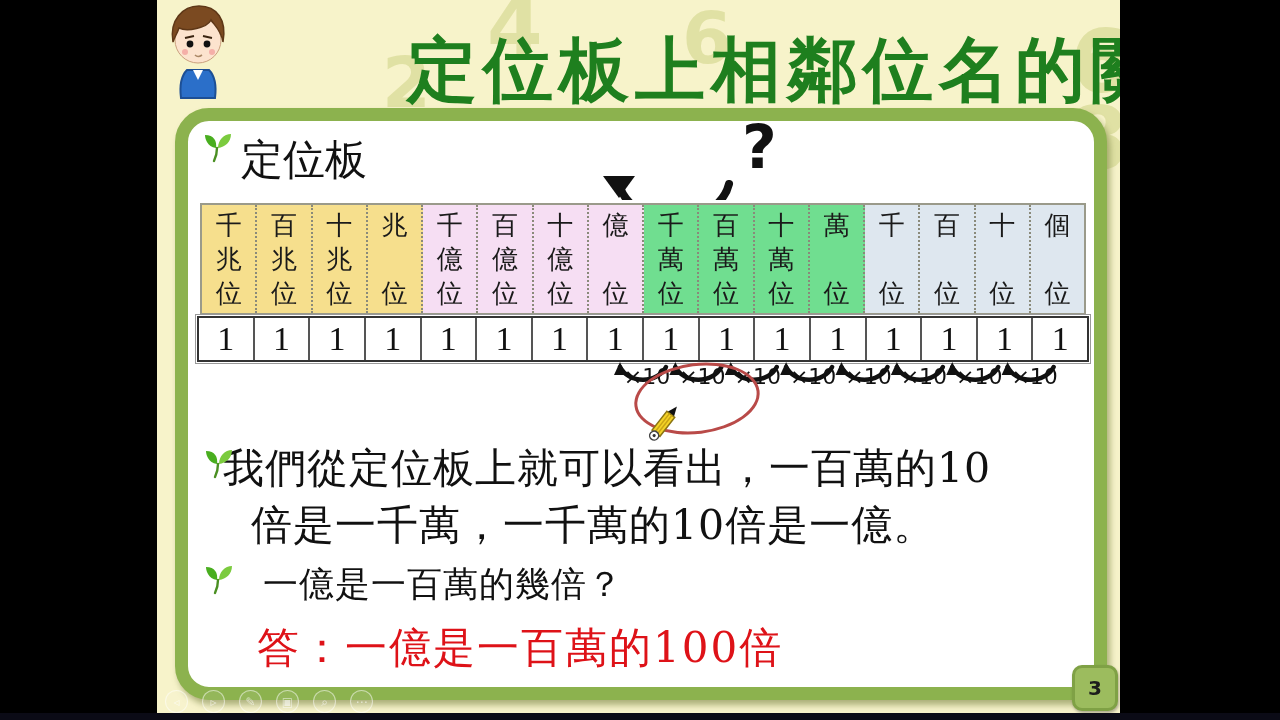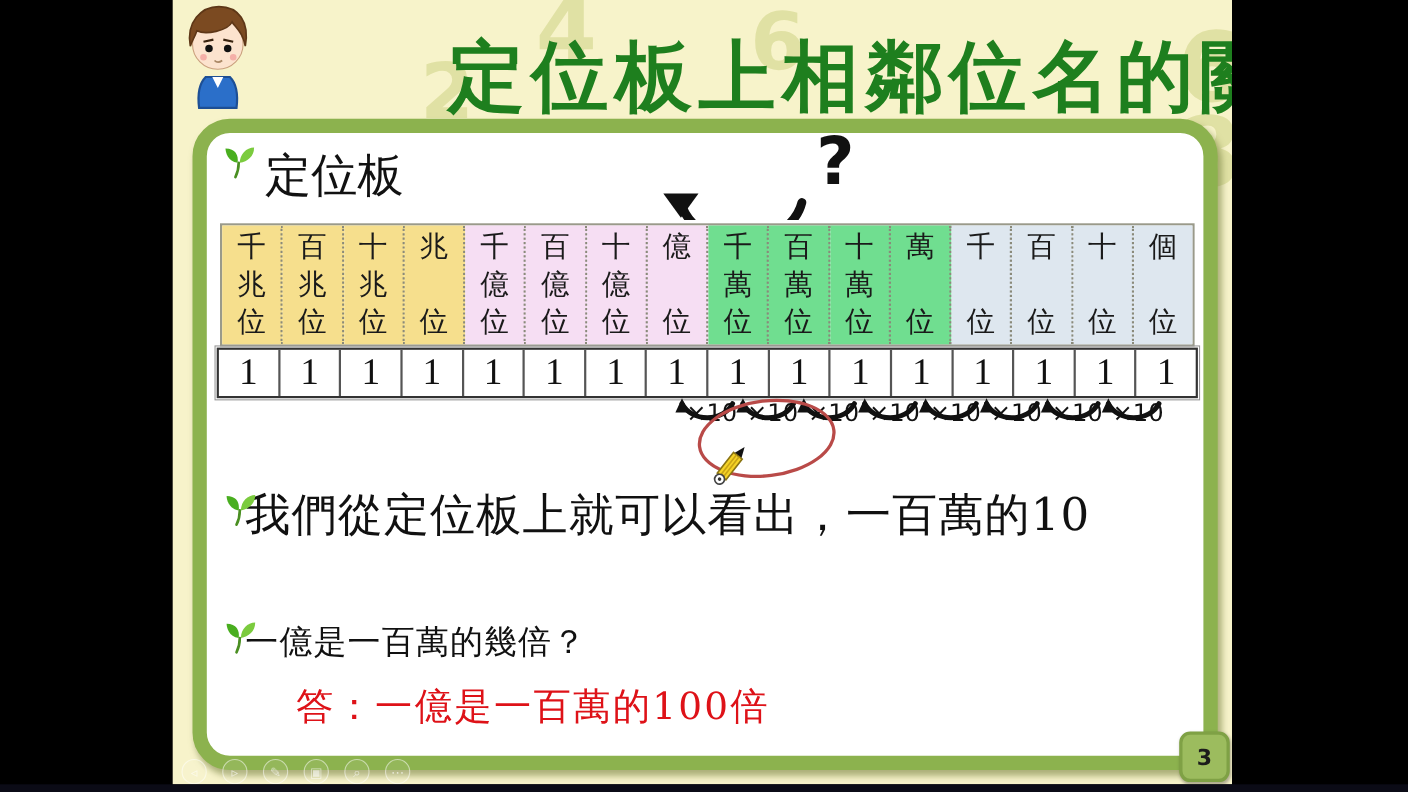--- a/index.html
+++ b/index.html
@@ -80,24 +80,24 @@
   }
   .pencil{position:absolute;left:487px;top:400px;}
   
   .note{position:absolute;color:#111;}
   .note .leaf{position:absolute;left:0;top:8px;}
   .note-text{display:block;font-size:41px;line-height:57px;letter-spacing:1px;white-space:nowrap;}
   .note1{left:46px;top:440px;}
   .note1 .note-text{margin-left:20px;}
   .note1 .line2{margin-left:48px;}
   .note2{left:46px;top:556px;}
-  .note2 .note-text{margin-left:20px;font-size:30px;}
+  .note2 .note-text{margin-left:60px;font-size:35px;}
   .answer{
-    position:absolute;left:100px;top:620px;font-size:34px;color:#DE1218;
-    letter-spacing:2px;white-space:nowrap;margin-left:12px;
+    position:absolute;left:100px;top:620px;font-size:42px;color:#DE1218;
+    letter-spacing:2px;white-space:nowrap;
   }
   .page-badge{
     position:absolute;left:915px;top:665px;width:46px;height:46px;
     background:#9CBC5E;border:3px solid #7FA145;border-radius:10px;box-sizing:border-box;
     display:flex;align-items:center;justify-content:center;
     font-family:"DejaVu Sans",sans-serif;font-weight:bold;font-size:20px;color:#1c1c1c;
     box-shadow:1px 2px 3px rgba(0,0,0,.3);
   }
   .controls{position:absolute;left:8px;top:690px;display:flex;gap:14px;}
   .control-btn{
@@ -289,20 +289,21 @@
     </g>
   </svg>
 
   <div class="note note1">
     <svg class="leaf" width="32" height="32" viewBox="0 0 30 32">
       <path d="M13 16 C4 15 2 6 2 3 C11 3 14 9 13 16" fill="#49AE1F"></path>
       <path d="M15 16 C15 8 21 2 28 2 C28 10 22 15 15 16" fill="#7BCB3E"></path>
       <path d="M14 16 C14 21 13 25 11 29" stroke="#4a8f22" stroke-width="2.4" fill="none" stroke-linecap="round"></path>
     </svg>
     <span class="note-text line1">我們從定位板上就可以看出，一百萬的10</span>
+    <span class="note-text line2">倍是一千萬，一千萬的10倍是一億。</span>
   </div>
 
   <div class="note note2">
     <svg class="leaf" width="32" height="32" viewBox="0 0 30 32">
       <path d="M13 16 C4 15 2 6 2 3 C11 3 14 9 13 16" fill="#49AE1F"></path>
       <path d="M15 16 C15 8 21 2 28 2 C28 10 22 15 15 16" fill="#7BCB3E"></path>
       <path d="M14 16 C14 21 13 25 11 29" stroke="#4a8f22" stroke-width="2.4" fill="none" stroke-linecap="round"></path>
     </svg>
     <span class="note-text">一億是一百萬的幾倍？</span>
   </div>

